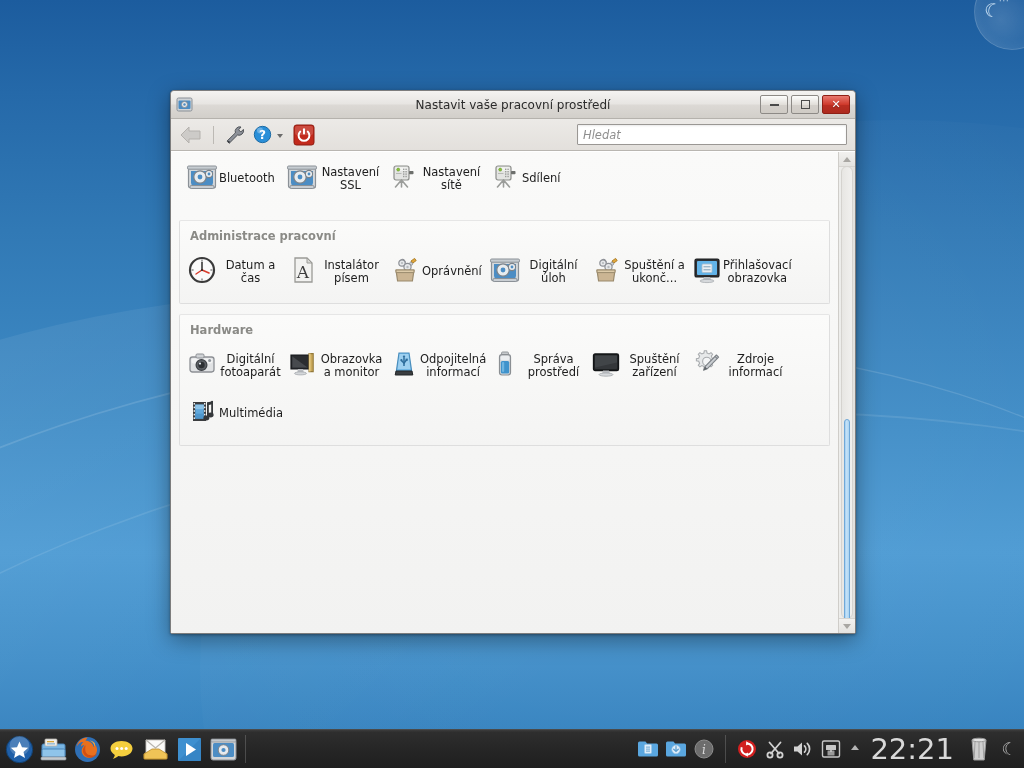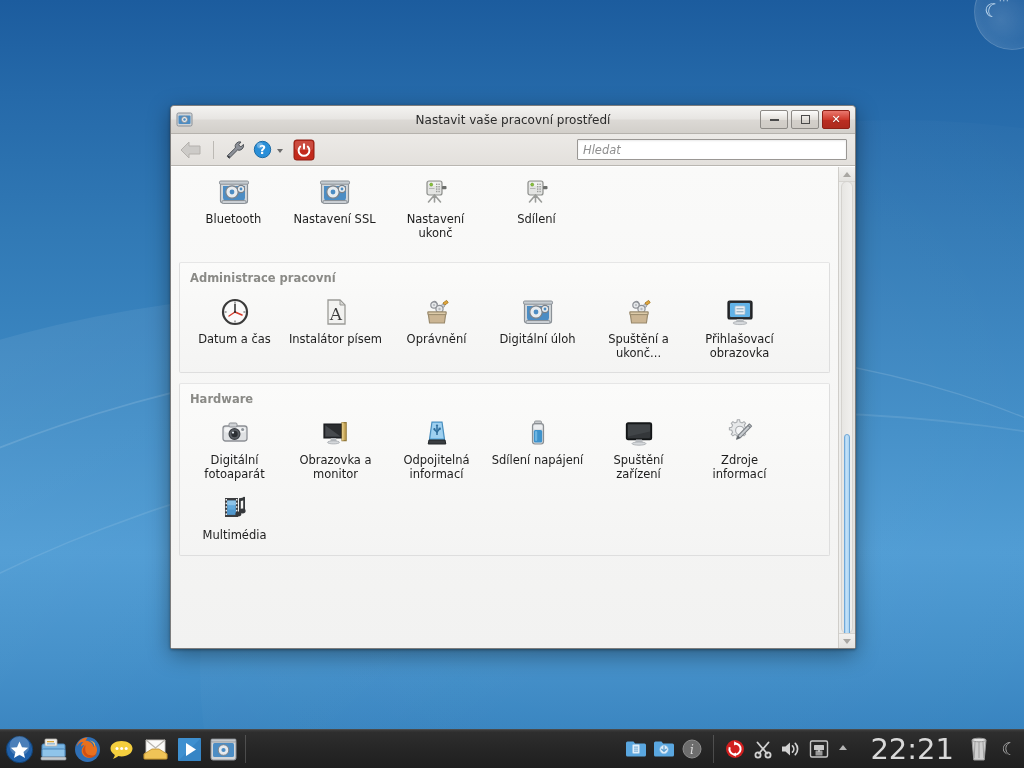--- a/index.html
+++ b/index.html
@@ -70,21 +70,21 @@
   }
   #cashew .dots {
     position: absolute; left: 24px; top: 22px;
     color: rgba(225,240,252,0.75);
     font-size: 8px; letter-spacing: 1px;
   }
 
   
   #window {
     position: absolute;
-    left: 170px; top: 105px;
+    left: 170px; top: 90px;
     width: 684px; height: 542px;
     background: #d8d8d6;
     border: 1px solid #7d7d7d;
     border-radius: 4px 4px 2px 2px;
     box-shadow: 0 6px 22px rgba(0,0,0,0.38), 0 1px 3px rgba(0,0,0,0.35);
     display: flex; flex-direction: column;
     overflow: hidden;
   }
 
   
@@ -195,21 +195,21 @@
     padding: 8px 0 2px 10px;
   }
   .grid {
     display: flex;
     flex-wrap: wrap;
     padding: 2px 4px 8px 4px;
   }
   .tile {
     width: 97px;
     padding: 6px 2px 4px 2px;
-    display: flex; flex-direction: column; align-items: center;
+    display: flex; flex-direction: row; align-items: center;
     cursor: pointer;
     border-radius: 3px;
   }
   .tile .icon-box {
     width: 34px; height: 34px;
     display: flex; align-items: center; justify-content: center;
     margin-bottom: 4px;
   }
   .tile .label {
     font-size: 11.5px;
@@ -283,21 +283,20 @@
     cursor: pointer; border-radius: 3px;
   }
   #clock {
     color: #d9d9d9;
     font-size: 29px;
     letter-spacing: 0px;
     padding: 0 8px 0 4px;
     font-family: "DejaVu Sans", "Liberation Sans", sans-serif;
     line-height: 1;
     cursor: pointer;
-    margin-left: 12px;
   }
   #trash-btn { width: 30px; height: 34px; display:flex; align-items:center; justify-content:center; cursor:pointer;}
   #tray-expand { cursor: pointer; padding: 0 2px; }
   #corner-cashew {
     width: 26px; height: 38px;
     display: flex; align-items: center; justify-content: center;
     color: #b9b9b9; font-size: 17px;
     cursor: pointer;
   }
 </style>
@@ -424,21 +423,21 @@
                       <rect x="16" y="12.4" width="1.4" height="1.4"></rect>
                       <rect x="18.4" y="12.4" width="1.4" height="1.4"></rect>
                       <rect x="16" y="14.8" width="1.4" height="1.4"></rect>
                       <rect x="18.4" y="14.8" width="1.4" height="1.4"></rect>
                     </g>
                     <rect x="9" y="12" width="5.5" height="1" fill="#b6b8b5"></rect>
                     <rect x="22" y="10" width="4.5" height="3.2" rx="0.8" fill="#6d6f6c"></rect>
                     <path d="M14.5 19 L8.5 26 M14.5 19 L20.5 26 M14.5 19 L14.5 26" fill="none" stroke="#9a9c99" stroke-width="1.6" stroke-linecap="round"></path>
                   </svg>
                 </div>
-                <div class="label">Nastavení ukonč</div>
+                <div class="label">Nastavení sítě</div>
               </div>
               <div class="tile">
                 <div class="icon-box">
                   <svg width="32" height="32" viewBox="0 0 32 32">
                     <rect x="7" y="5" width="15" height="14" rx="2" fill="#e3e4e2" stroke="#8b8d8a" stroke-width="1.2"></rect>
                     <rect x="8.5" y="6.3" width="12" height="3.5" rx="1" fill="#f3f4f2"></rect>
                     <circle cx="11.2" cy="8.6" r="1.5" fill="#8ac43a" stroke="#5f9422" stroke-width="0.6"></circle>
                     <g fill="#9a9c99">
                       <rect x="16" y="7.6" width="1.4" height="1.4"></rect>
                       <rect x="18.4" y="7.6" width="1.4" height="1.4"></rect>
@@ -600,21 +599,21 @@
               <div class="tile">
                 <div class="icon-box">
                   <svg width="32" height="32" viewBox="0 0 32 32">
                     <rect x="12.6" y="4" width="6.8" height="3" rx="1" fill="#c7cacd" stroke="#93979b" stroke-width="1"></rect>
                     <rect x="10.5" y="6.6" width="11" height="20.4" rx="2.4" fill="#d8dbde" stroke="#8b8f93" stroke-width="1.2"></rect>
                     <rect x="11.8" y="13" width="8.4" height="12.6" rx="1.6" fill="#3f93cc"></rect>
                     <rect x="13" y="14" width="2.2" height="10" rx="1" fill="#7fc0e8" opacity="0.75"></rect>
                     <rect x="11.8" y="8" width="8.4" height="4.2" rx="1.2" fill="#eceef0"></rect>
                   </svg>
                 </div>
-                <div class="label">Sdílení napájení</div>
+                <div class="label">Správa prostředí</div>
               </div>
               <div class="tile">
                 <div class="icon-box">
                   <svg width="32" height="32" viewBox="0 0 32 32">
                     <rect x="3.5" y="6" width="25" height="16.5" rx="1.6" fill="#222426" stroke="#121416" stroke-width="1.3"></rect>
                     <rect x="5" y="7.4" width="22" height="13.6" rx="1" fill="#34373a"></rect>
                     <path d="M5 7.4 h22 v7 l-22 5 z" fill="#45484c" opacity="0.8"></path>
                     <path d="M13 22.5 h6 l0.9 3.2 h-7.8 z" fill="#b9bcc0"></path>
                     <ellipse cx="16" cy="26.6" rx="7" ry="1.6" fill="#d6d9dc" stroke="#a7abaf" stroke-width="0.8"></ellipse>
                   </svg>

